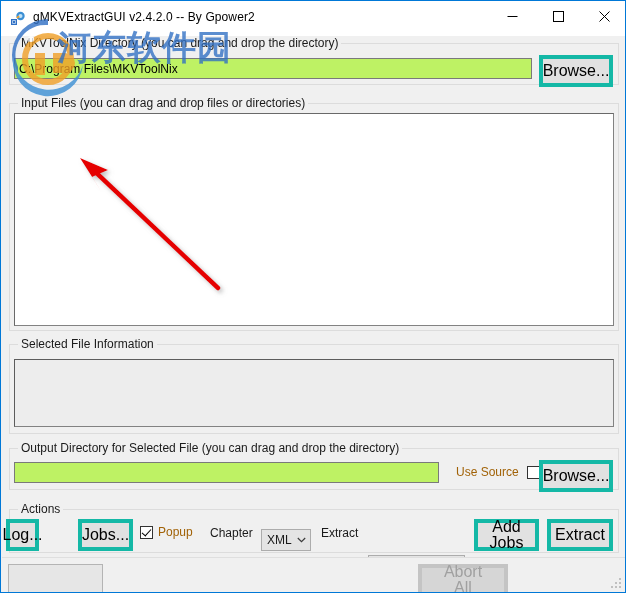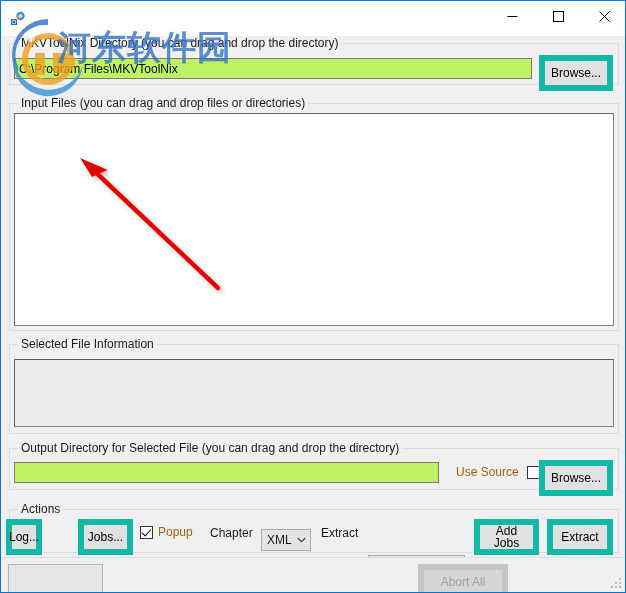--- a/index.html
+++ b/index.html
@@ -104,23 +104,23 @@
     border: 1px solid #828282;
     border-top-color: #5c5c5c;
     border-left-color: #5c5c5c;
   }
 
   
   .btn {
     position: absolute;
     box-sizing: border-box;
     background: #e1e1e1;
-    border: 6px solid #14b8a6;
+    border: 4px solid #14b8a6;
     font-family: "Liberation Sans", sans-serif;
-    font-size: 12px;
+    font-size: 16px;
     color: #000000;
     text-align: center;
     cursor: default;
     padding: 12px;
     line-height: 1;
     display: flex;
     align-items: center;
     justify-content: center;
   }
   .btn.disabled {
@@ -270,20 +270,21 @@
     <span class="title-icon">
       <svg width="17" height="17" viewBox="0 0 17 17">
         <circle cx="10.5" cy="6" r="4.2" fill="#3b8fd4"></circle>
         <circle cx="10.5" cy="6" r="2" fill="#bfe1f7"></circle>
         <path d="M1 9 h6 v6 h-6 z" fill="#2f6fc4"></path>
         <path d="M2.3 10.3 h3.4 v3.4 h-3.4 z" fill="#e8f2fb"></path>
         <circle cx="4" cy="12" r="1.2" fill="#2f6fc4"></circle>
         <path d="M6.4 7.2 l2.2-1.6 1 1.4 -2.2 1.6 z" fill="#f0a028"></path>
       </svg>
     </span>
+    <span class="title-text">gMKVExtractGUI v2.4.2.0 -- By Gpower2</span>
 
     <button class="win-btn" id="btn-min">
       <svg width="11" height="11" viewBox="0 0 11 11">
         <line x1="0.5" y1="5.5" x2="10.5" y2="5.5" stroke="#000" stroke-width="1"></line>
       </svg>
     </button>
     <button class="win-btn" id="btn-max">
       <svg width="11" height="11" viewBox="0 0 11 11">
         <rect x="0.5" y="0.5" width="10" height="10" fill="none" stroke="#000" stroke-width="1"></rect>
       </svg>

